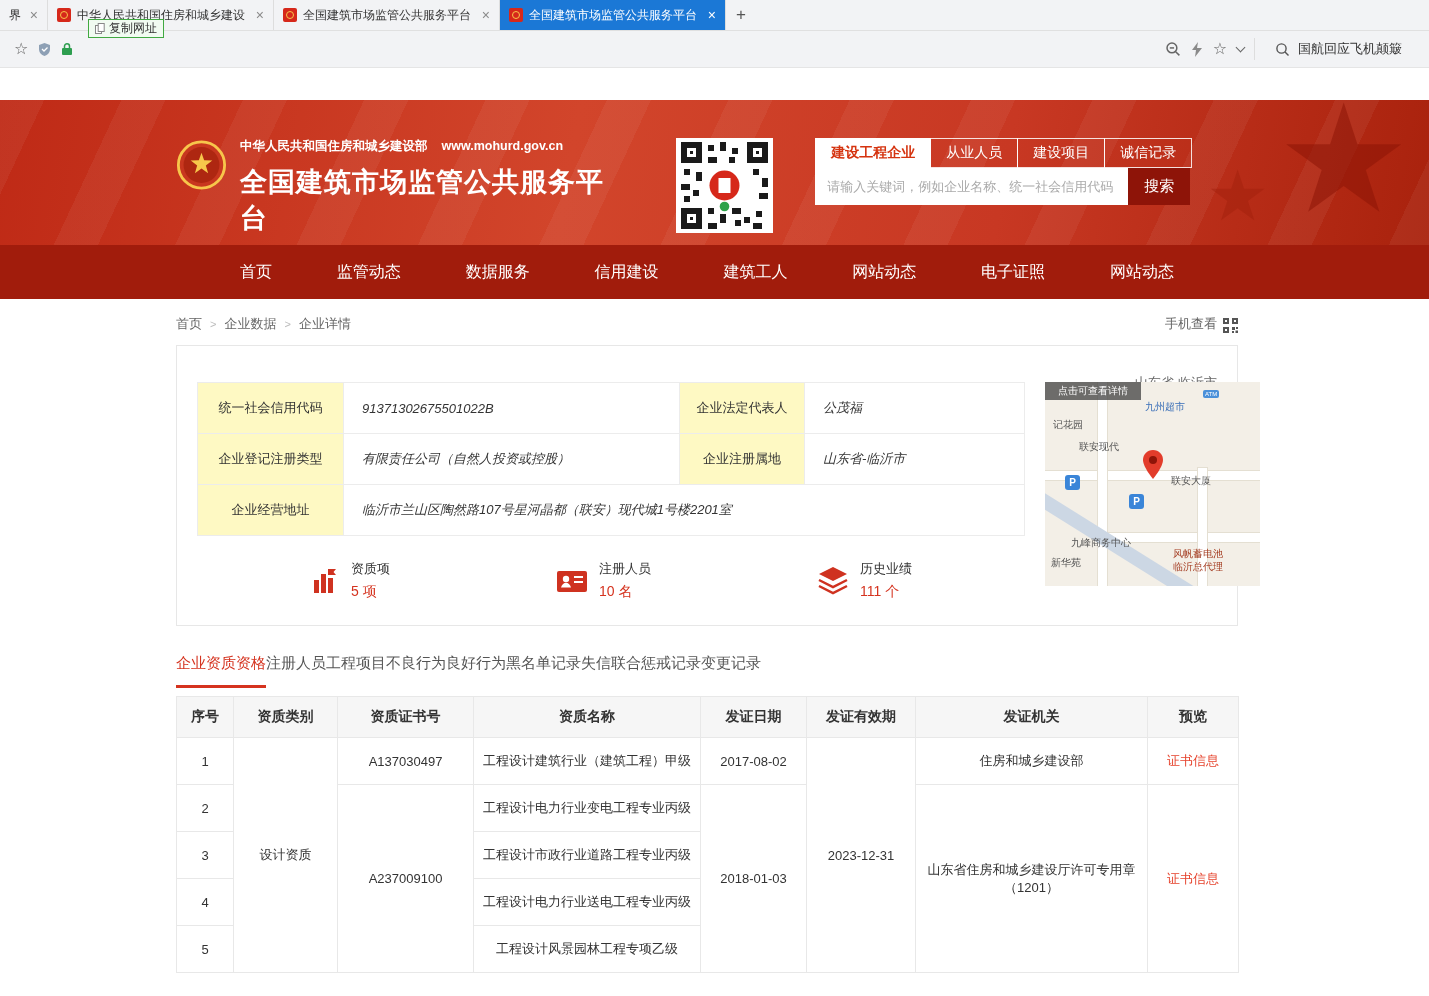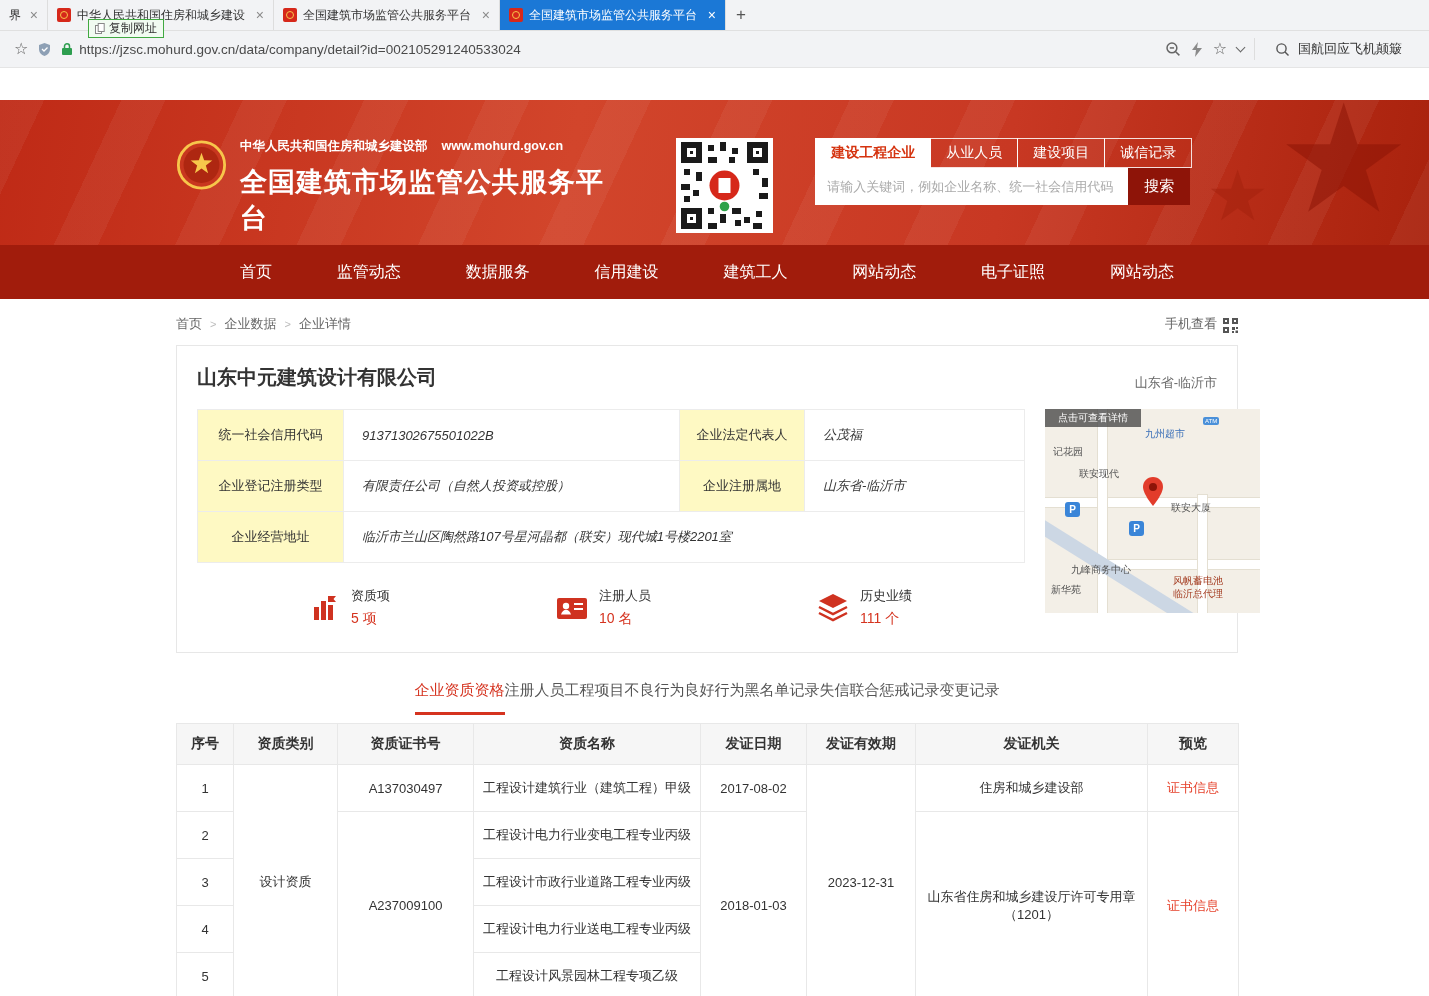--- a/index.html
+++ b/index.html
@@ -106,21 +106,21 @@
   .poi.blue { color:#3a6fb8; }
   .poi.red { color:#a33b20; line-height:1.25; }
   .badge-p { position:absolute; width:15px; height:15px; background:#3a85d8; color:#fff;
              border-radius:3px; font-size:10px; font-weight:bold; display:flex;
              align-items:center; justify-content:center; }
   .badge-atm { position:absolute; background:#4a90d9; color:#fff; font-size:6px;
                padding:1px 2px; border-radius:2px; }
   .map-pin { position:absolute; }
 
   
-  .detail-tabs { display:flex; margin-top:28px;justify-content:center; }
+  .detail-tabs { display:flex; margin-top:28px; }
   .dtab { font-size:15px; color:#555; padding-bottom:12px; cursor:pointer; white-space:nowrap; }
   .dtab.active { color:#d5331f; border-bottom:3px solid #d5331f; }
 
   
   table.qtable { border-collapse:collapse; width:1062px; margin-top:8px; table-layout:fixed; }
   .qtable th { background:#f6f6f6; height:41px; font-size:14px; color:#333;
                border:1px solid #e8e8e8; font-weight:bold; }
   .qtable td { border:1px solid #e8e8e8; height:47px; font-size:13px; color:#333;
                text-align:center; padding:4px 8px; }
   .cert-link { color:#e6432d; cursor:pointer; }
@@ -163,21 +163,20 @@
   <span class="abar-ico">☆</span>
   <svg width="13" height="15" viewBox="0 0 13 15">
       <path d="M6.5 1 12 3v4c0 3.5-2.3 6-5.5 7C3.3 13 1 10.5 1 7V3z" fill="#8ea0b5"></path>
       <path d="M4 7l2 2 3.5-3.5" stroke="#fff" stroke-width="1.3" fill="none"></path>
     </svg>
   <div class="url-wrap">
     <svg width="12" height="14" viewBox="0 0 12 14">
         <rect x="1" y="6" width="10" height="7" rx="1" fill="#2e9e4f"></rect>
         <path d="M3.5 6V4.2a2.5 2.5 0 0 1 5 0V6" fill="none" stroke="#2e9e4f" stroke-width="1.5"></path>
       </svg>
-    <span>https://jzsc.mohurd.gov.cn/data/company/detail?id=002105291240533024</span>
   </div>
   <svg width="16" height="16" viewBox="0 0 15 15">
       <circle cx="6.5" cy="6.5" r="4.6" fill="none" stroke="#666" stroke-width="1.4"></circle>
       <line x1="4.5" y1="6.5" x2="8.5" y2="6.5" stroke="#666" stroke-width="1.4"></line>
       <line x1="10" y1="10" x2="13.5" y2="13.5" stroke="#666" stroke-width="1.4"></line>
     </svg>
   <svg width="12" height="15" viewBox="0 0 12 15">
       <path d="M7 0 1 8h4l-1 7 7-9H6z" fill="#8a8a8a"></path>
     </svg>
   <span class="abar-ico">☆</span>
@@ -308,21 +307,20 @@
         <g fill="#fff">
             <rect x="2" y="2" width="2" height="2"></rect>
             <rect x="11" y="2" width="2" height="2"></rect>
             <rect x="2" y="11" width="2" height="2"></rect>
           </g>
       </svg>
     </div>
   </div>
 
   <div class="company-card">
-    <div class="company-title">山东中元建筑设计有限公司</div>
     <div class="company-region">山东省-临沂市</div>
 
     <div class="card-body">
       <div class="card-left">
         <table class="info-table">
           <colgroup>
               <col style="width:146px">
               <col style="width:336px">
               <col style="width:125px">
               <col style="width:220px">

